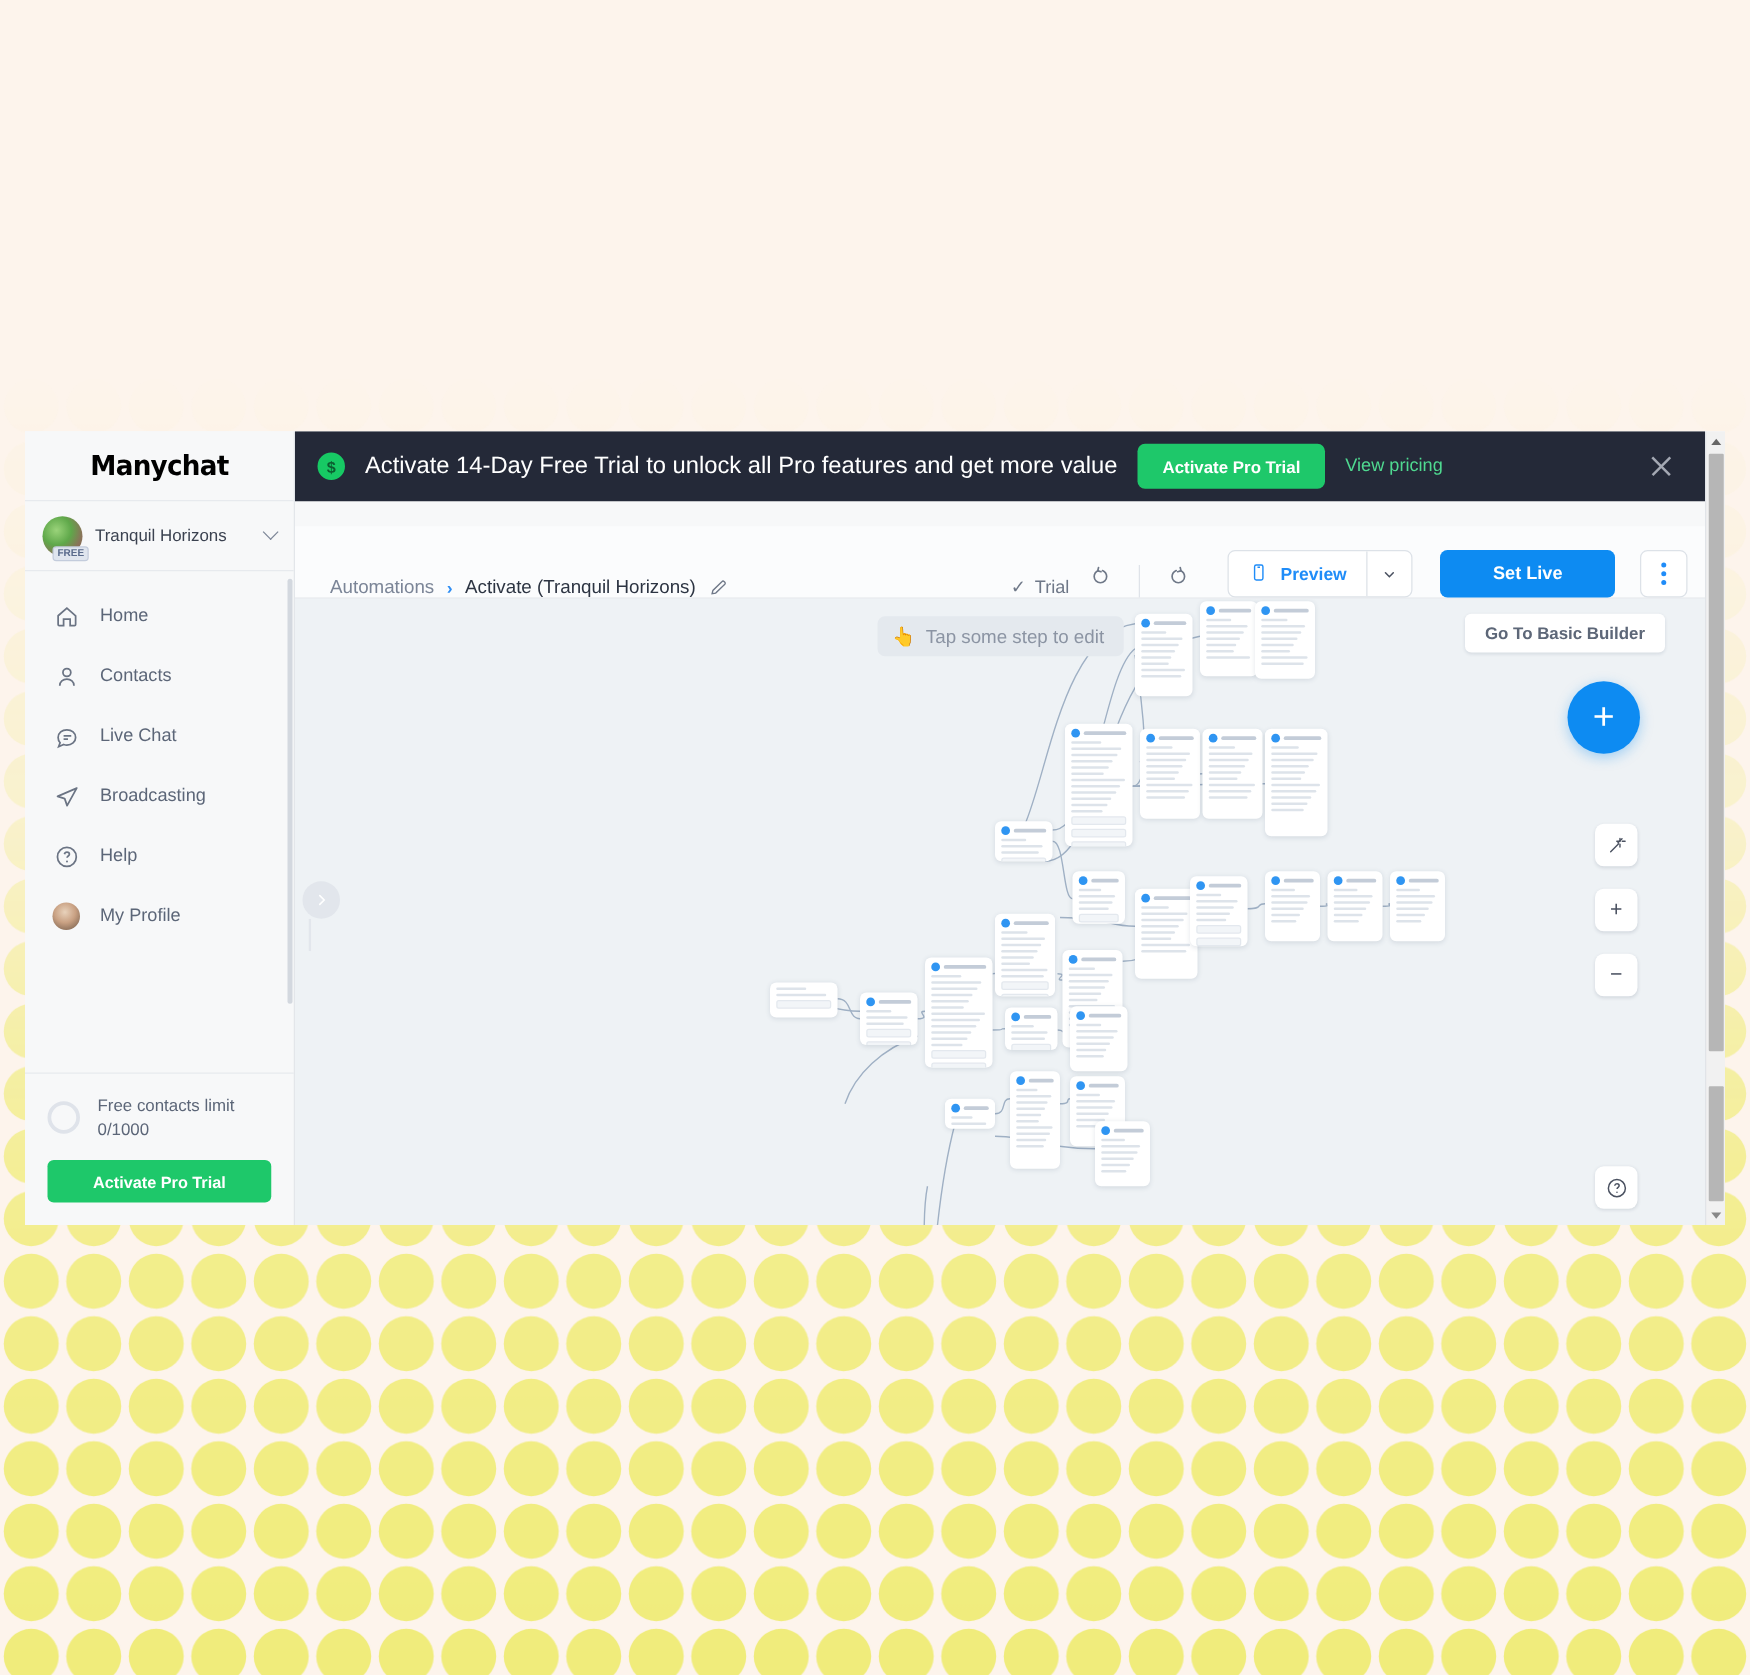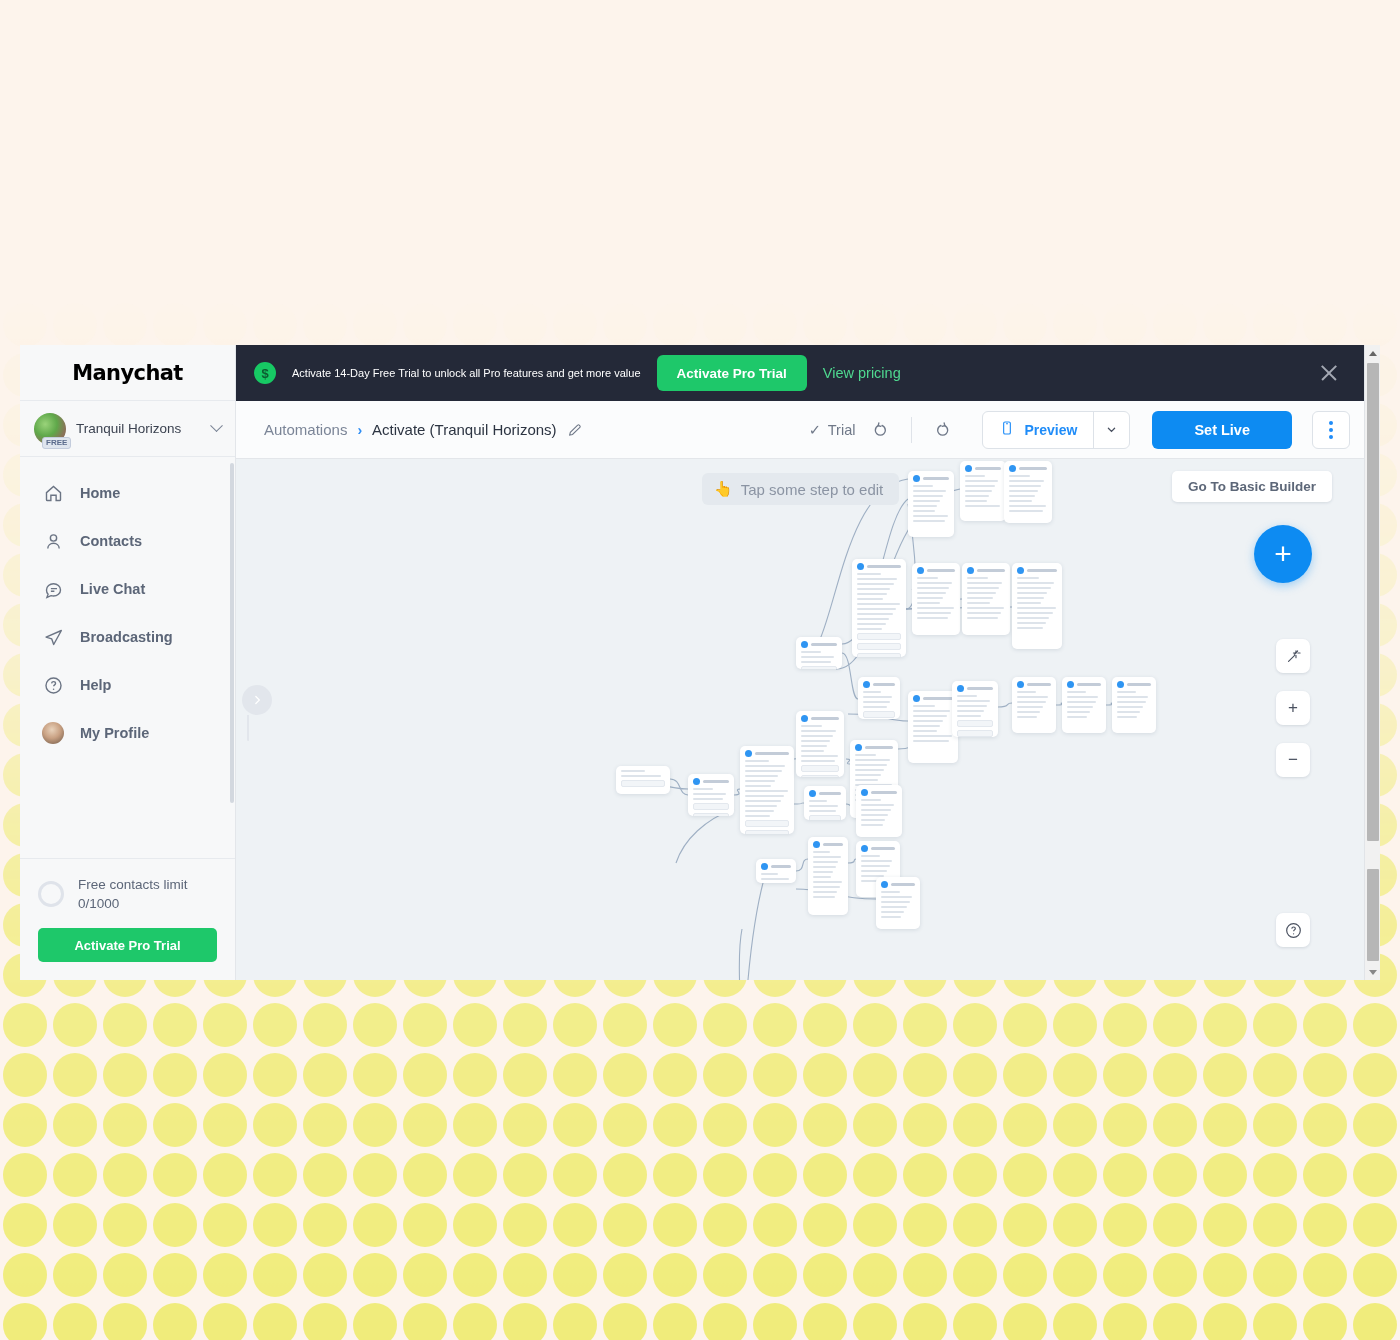--- a/index.html
+++ b/index.html
@@ -71,21 +71,21 @@
     font-family: "Liberation Sans", sans-serif;
   }
   #workspace-name {
     font-size: 13.5px; color: #3b4250; flex: 1;
   }
   .chev-down {
     width: 9px; height: 9px;
     border-right: 1.6px solid #7a8496; border-bottom: 1.6px solid #7a8496;
     transform: rotate(45deg) translate(-2px,-2px);
   }
-  #nav-list { padding-top: 12px; flex: 1; font-weight: bold; }
+  #nav-list { padding-top: 12px; flex: 1; }
   .nav-item {
     display: flex; align-items: center; gap: 16px;
     height: 48px; padding: 0 22px;
     cursor: pointer;
     font-size: 14.5px; color: #5c6678;
   }
   .nav-item .nav-icon {
     width: 22px; height: 22px; flex: 0 0 22px;
     display: flex; align-items: center; justify-content: center;
   }
@@ -130,21 +130,21 @@
     padding: 0 22px 0 18px;
     color: #fff;
   }
   #promo-coin {
     width: 22px; height: 22px; border-radius: 50%;
     background: #17c964; flex: 0 0 22px;
     display: flex; align-items: center; justify-content: center;
     color: #0c5c30; font-size: 13px; font-weight: bold;
     border: 2px solid #17c964;
   }
-  #promo-text { font-size: 11px; color: #fff; }
+  #promo-text { font-size: 19px; color: #fff; }
   #activate-pro-banner {
     background: #1ec86a; color: #fff; border: none;
     border-radius: 6px; height: 36px; padding: 0 20px;
     font-size: 13.5px; font-weight: bold; cursor: pointer;
     font-family: "Liberation Sans", sans-serif;
   }
   #view-pricing { font-size: 14.5px; color: #4fd990; cursor: pointer; }
   #banner-spacer { flex: 1; }
   #banner-close {
     width: 26px; height: 26px; position: relative; cursor: pointer; opacity: .75;
@@ -153,22 +153,23 @@
     content: ""; position: absolute; left: 3px; top: 12px;
     width: 20px; height: 1.6px; background: #cfd3dc;
   }
   #banner-close::before { transform: rotate(45deg); }
   #banner-close::after { transform: rotate(-45deg); }
 
   
   #toolbar {
     height: 58px; background: #fbfcfd;
     border-bottom: 1px solid #e3e6ea;
-    display: flex; align-items: center; gap: 10px;
+    display: flex; align-items: flex-end; gap: 10px;
     padding: 0 14px 0 28px;
+    margin-top: 20px;
   }
   #breadcrumb { display: flex; align-items: center; gap: 10px; font-size: 15px; }
   #bc-automations { color: #7b8597; cursor: pointer; }
   #bc-sep {
     color: #2f8ef4; font-size: 14px; font-weight: bold;
   }
   #bc-title { color: #2c3442; }
   #bc-edit { cursor: pointer; display: flex; }
   #toolbar-spacer { flex: 1; }
   #saved-state { display: flex; align-items: center; gap: 7px; color: #6f7888; font-size: 14.5px; }

